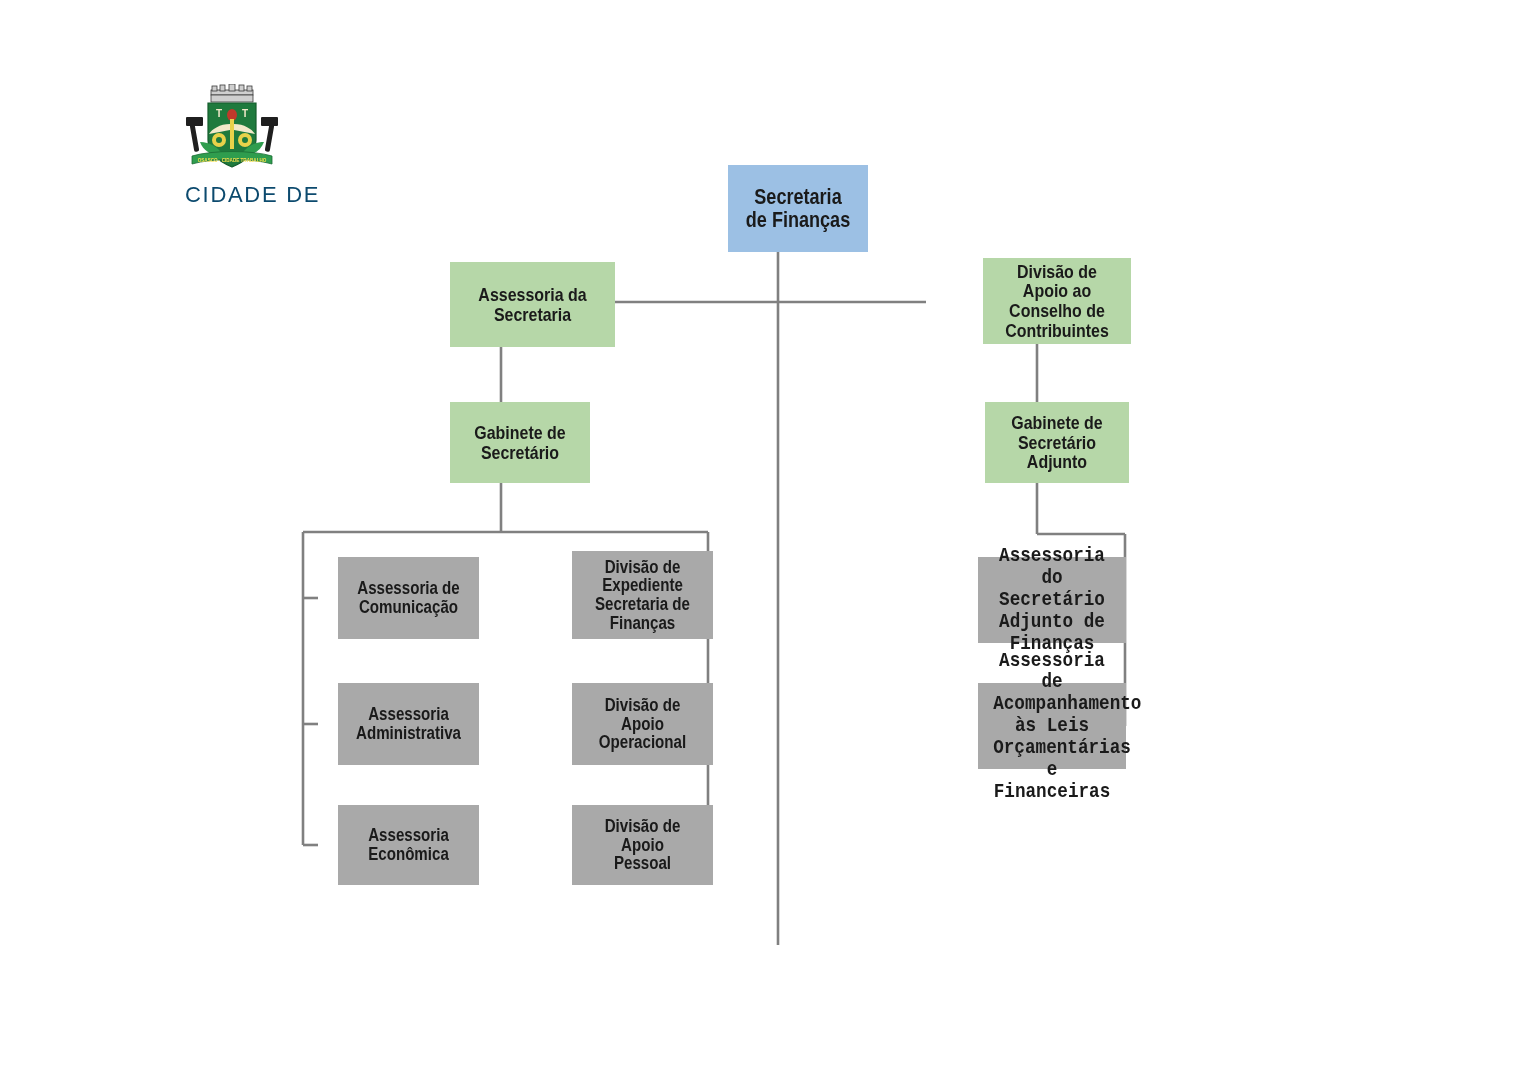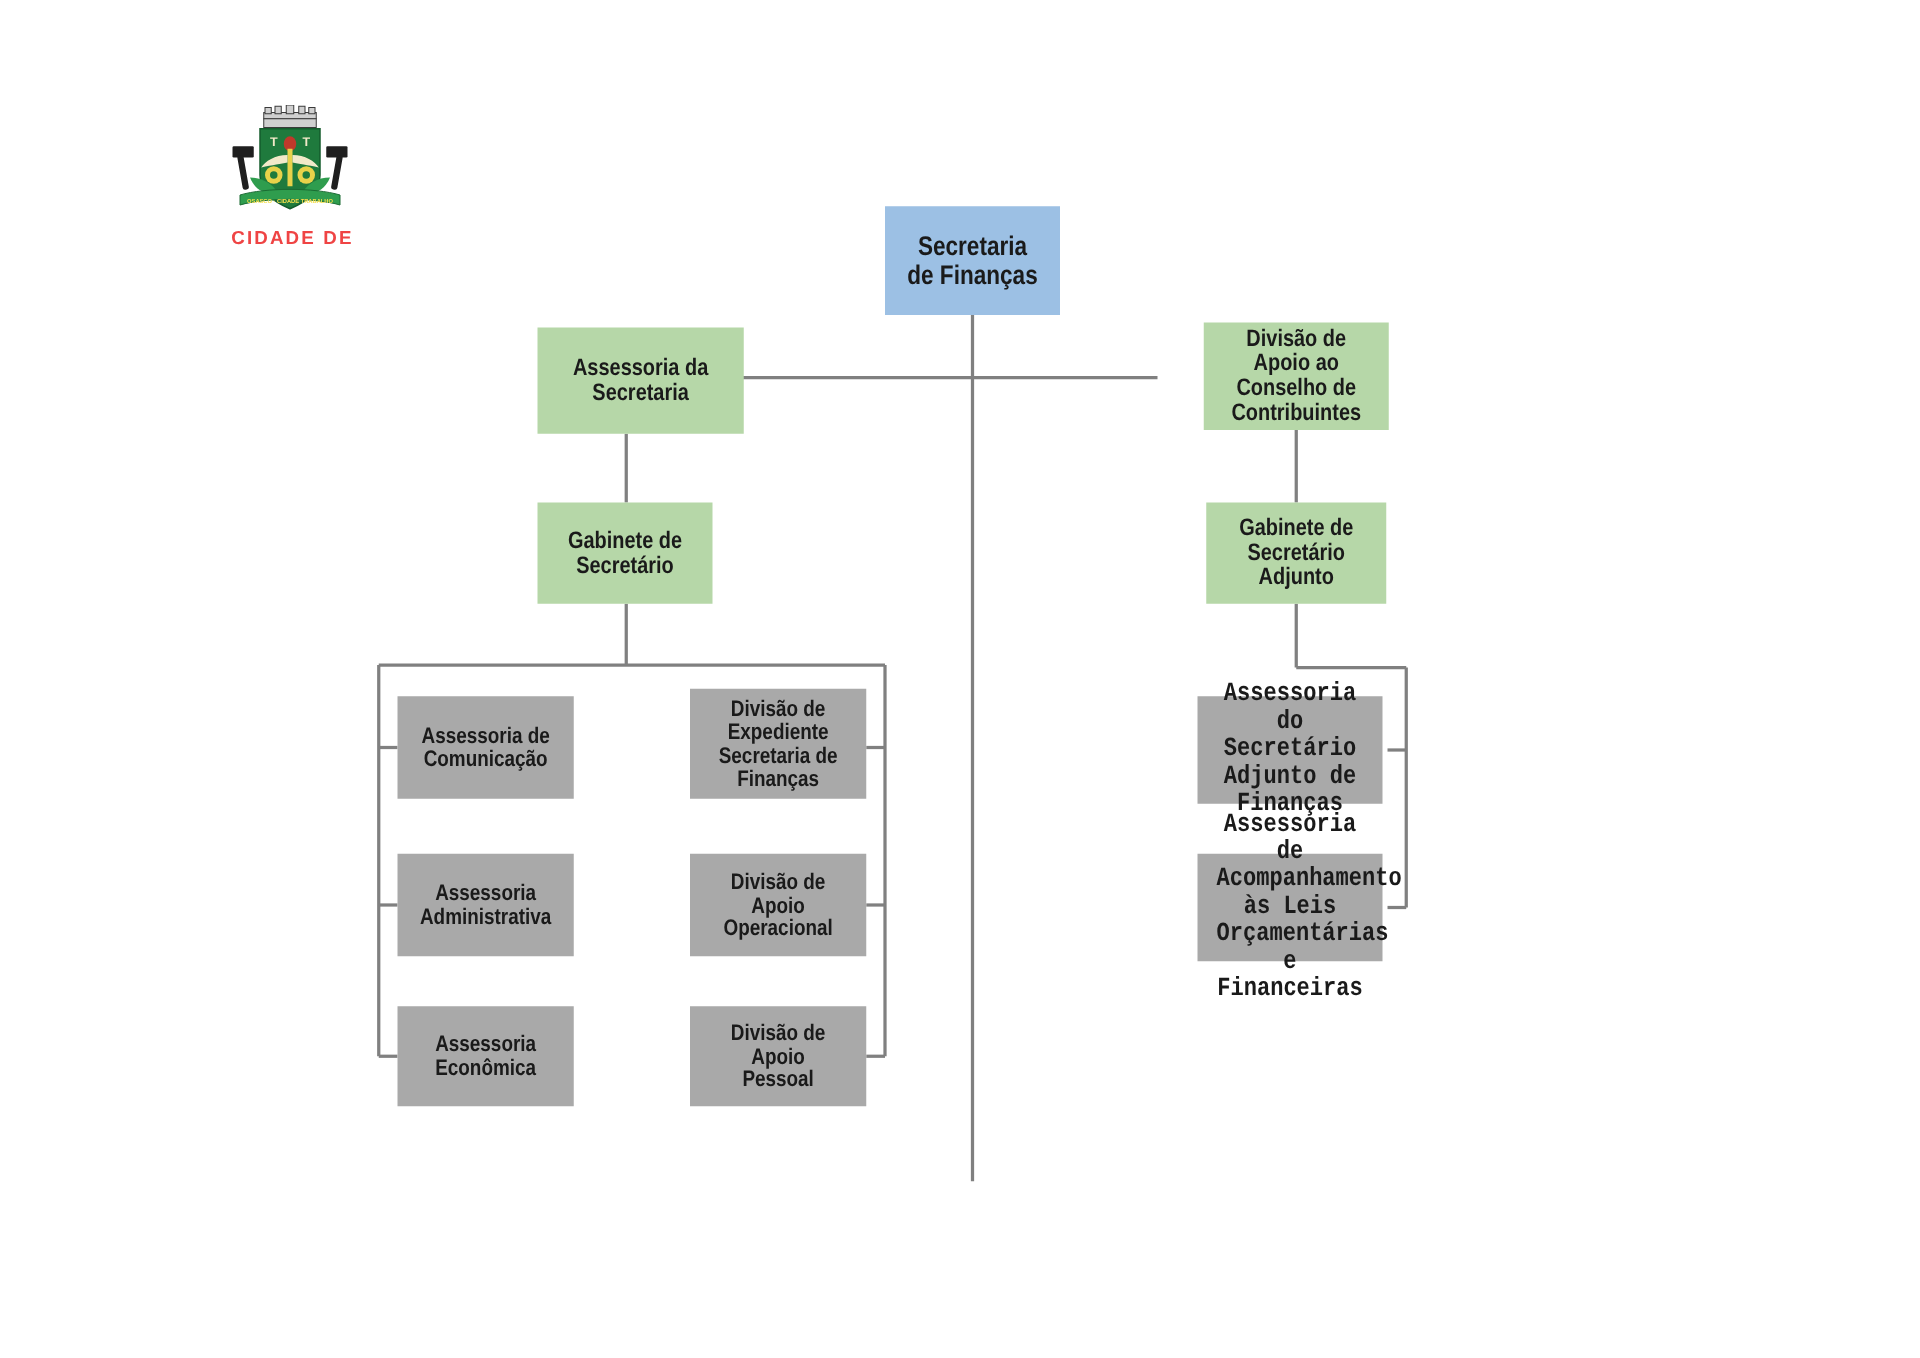--- a/index.html
+++ b/index.html
@@ -33,24 +33,24 @@
     left: 68px;
     top: 0;
     width: 108px;
     height: 92px;
   }
   .brand-cidade {
     position: absolute;
     left: 75px;
     top: 98px;
     font-family: "Liberation Sans", sans-serif;
-    font-weight: bold;
-    font-size: 15px;
+    font-weight: normal;
+    font-size: 22px;
     letter-spacing: 1.7px;
-    color: #ef4444;
+    color: #0c4a6e;
     white-space: nowrap;
   }
   .brand-osasco {
     position: absolute;
     left: 0px;
     top: 112px;
     font-family: "Liberation Sans", sans-serif;
     font-weight: bold;
     font-size: 59px;
     letter-spacing: -1.2px;
@@ -73,20 +73,21 @@
     position: absolute;
     box-sizing: border-box;
     display: flex;
     align-items: center;
     justify-content: center;
     text-align: center;
     color: #1a1a1a;
     font-family: "Liberation Sans Narrow", "Liberation Sans", sans-serif;
     line-height: 1.04;
     padding: 2px 4px;
+    margin-left: 20px;
   }
   .node span {
     display: block;
     width: 100%;
     transform: scaleX(0.84);
     transform-origin: center center;
     white-space: pre-line;
     font-weight: 600;
   }
   .node-blue  { background: #9cc0e4; }

